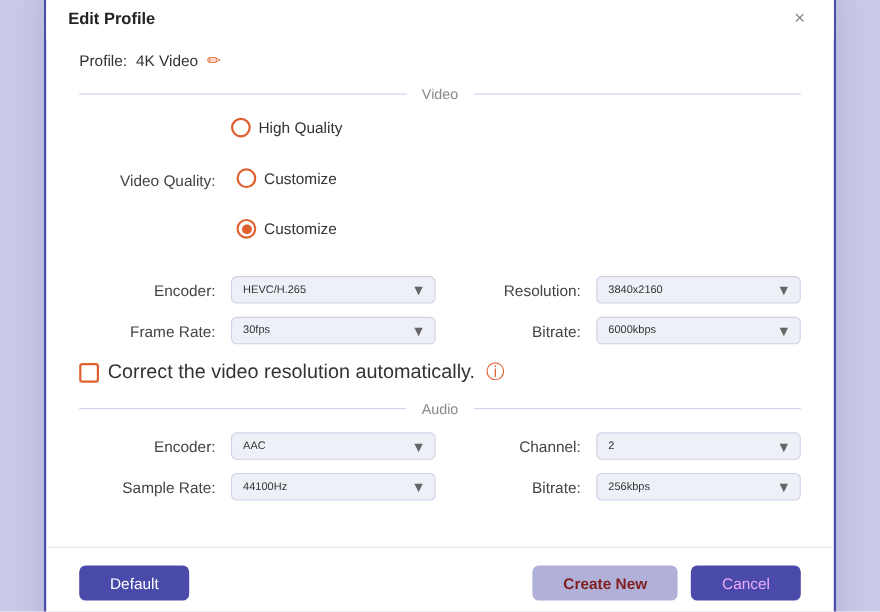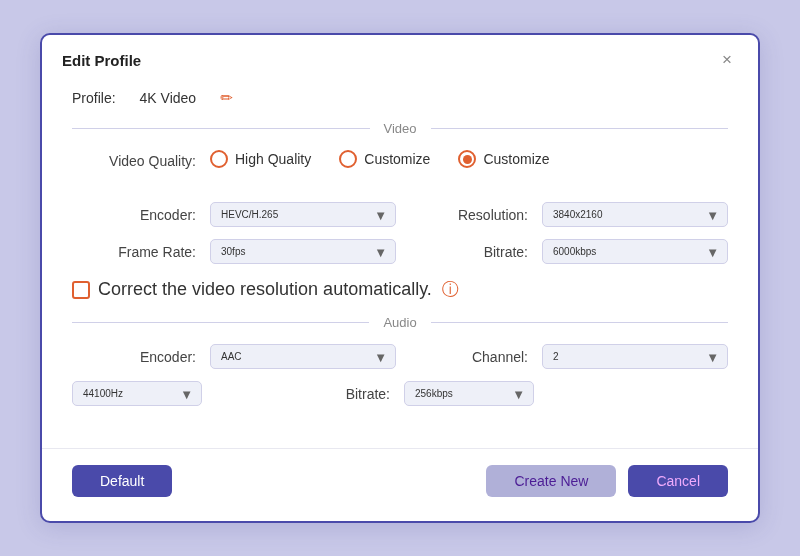--- a/index.html
+++ b/index.html
@@ -49,21 +49,21 @@
       border-radius: 50%;
       transition: background 0.2s;
     }
     .content {
       padding: 0 30px 20px 30px;
     }
     .profile-row {
       display: flex;
       align-items: center;
       margin: 10px 0 14px 0;
-      gap: 24px;
+      gap: 8px;
     }
     .profile-label {
       color: #333;
       font-size: 14px;
     }
     .profile-name {
       color: #333;
       font-weight: 500;
       font-size: 14px;
     }
@@ -206,21 +206,22 @@
       cursor: pointer;
       border: none;
       outline: none;
     }
     .btn-default {
       background: #4a4aaa;
       color: #fff;
     }
     .btn-create {
       background: #b0b0d8;
-      color: #4c1d95;
+      color: #7f1d1d;
+      font-weight: bold;
     }
     .btn-cancel {
       background: #4a4aaa;
       color: #f0abfc;
     }
     .footer-right {
       display: flex;
       gap: 12px;
     }
   </style>
@@ -243,21 +244,21 @@
     </div>
 
     <div class="section-divider">
       <div class="line"></div>
       <span class="section-label">Video</span>
       <div class="line"></div>
     </div>
 
     <div style="display:flex; align-items:center; margin-bottom:30px; gap:0;">
       <span class="field-label" style="width:130px;text-align:right;padding-right:6px;color:#444;font-size:14px;">Video Quality:</span>
-      <div class="radio-group" style="margin-left:8px;">
+      <div class="radio-group" style="margin-left:8px;flex-direction:column;">
 
         <div class="radio-option">
           <div class="radio-circle"></div>
           <span class="radio-text">High Quality</span>
         </div>
 
         <div class="radio-option">
           <div class="radio-circle"></div>
           <span class="radio-text">Customize</span>
         </div>
@@ -334,20 +335,21 @@
       <span class="field-label">Channel:</span>
       <div class="select-wrapper">
         <select class="select-field">
           <option>2</option>
           <option>1</option>
           <option>6</option>
         </select>
         <span class="select-arrow">▼</span>
       </div>
 
+      <span class="field-label">Sample Rate:</span>
       <div class="select-wrapper">
         <select class="select-field">
           <option>44100Hz</option>
           <option>48000Hz</option>
           <option>22050Hz</option>
         </select>
         <span class="select-arrow">▼</span>
       </div>
       <span class="field-label">Bitrate:</span>
       <div class="select-wrapper">

